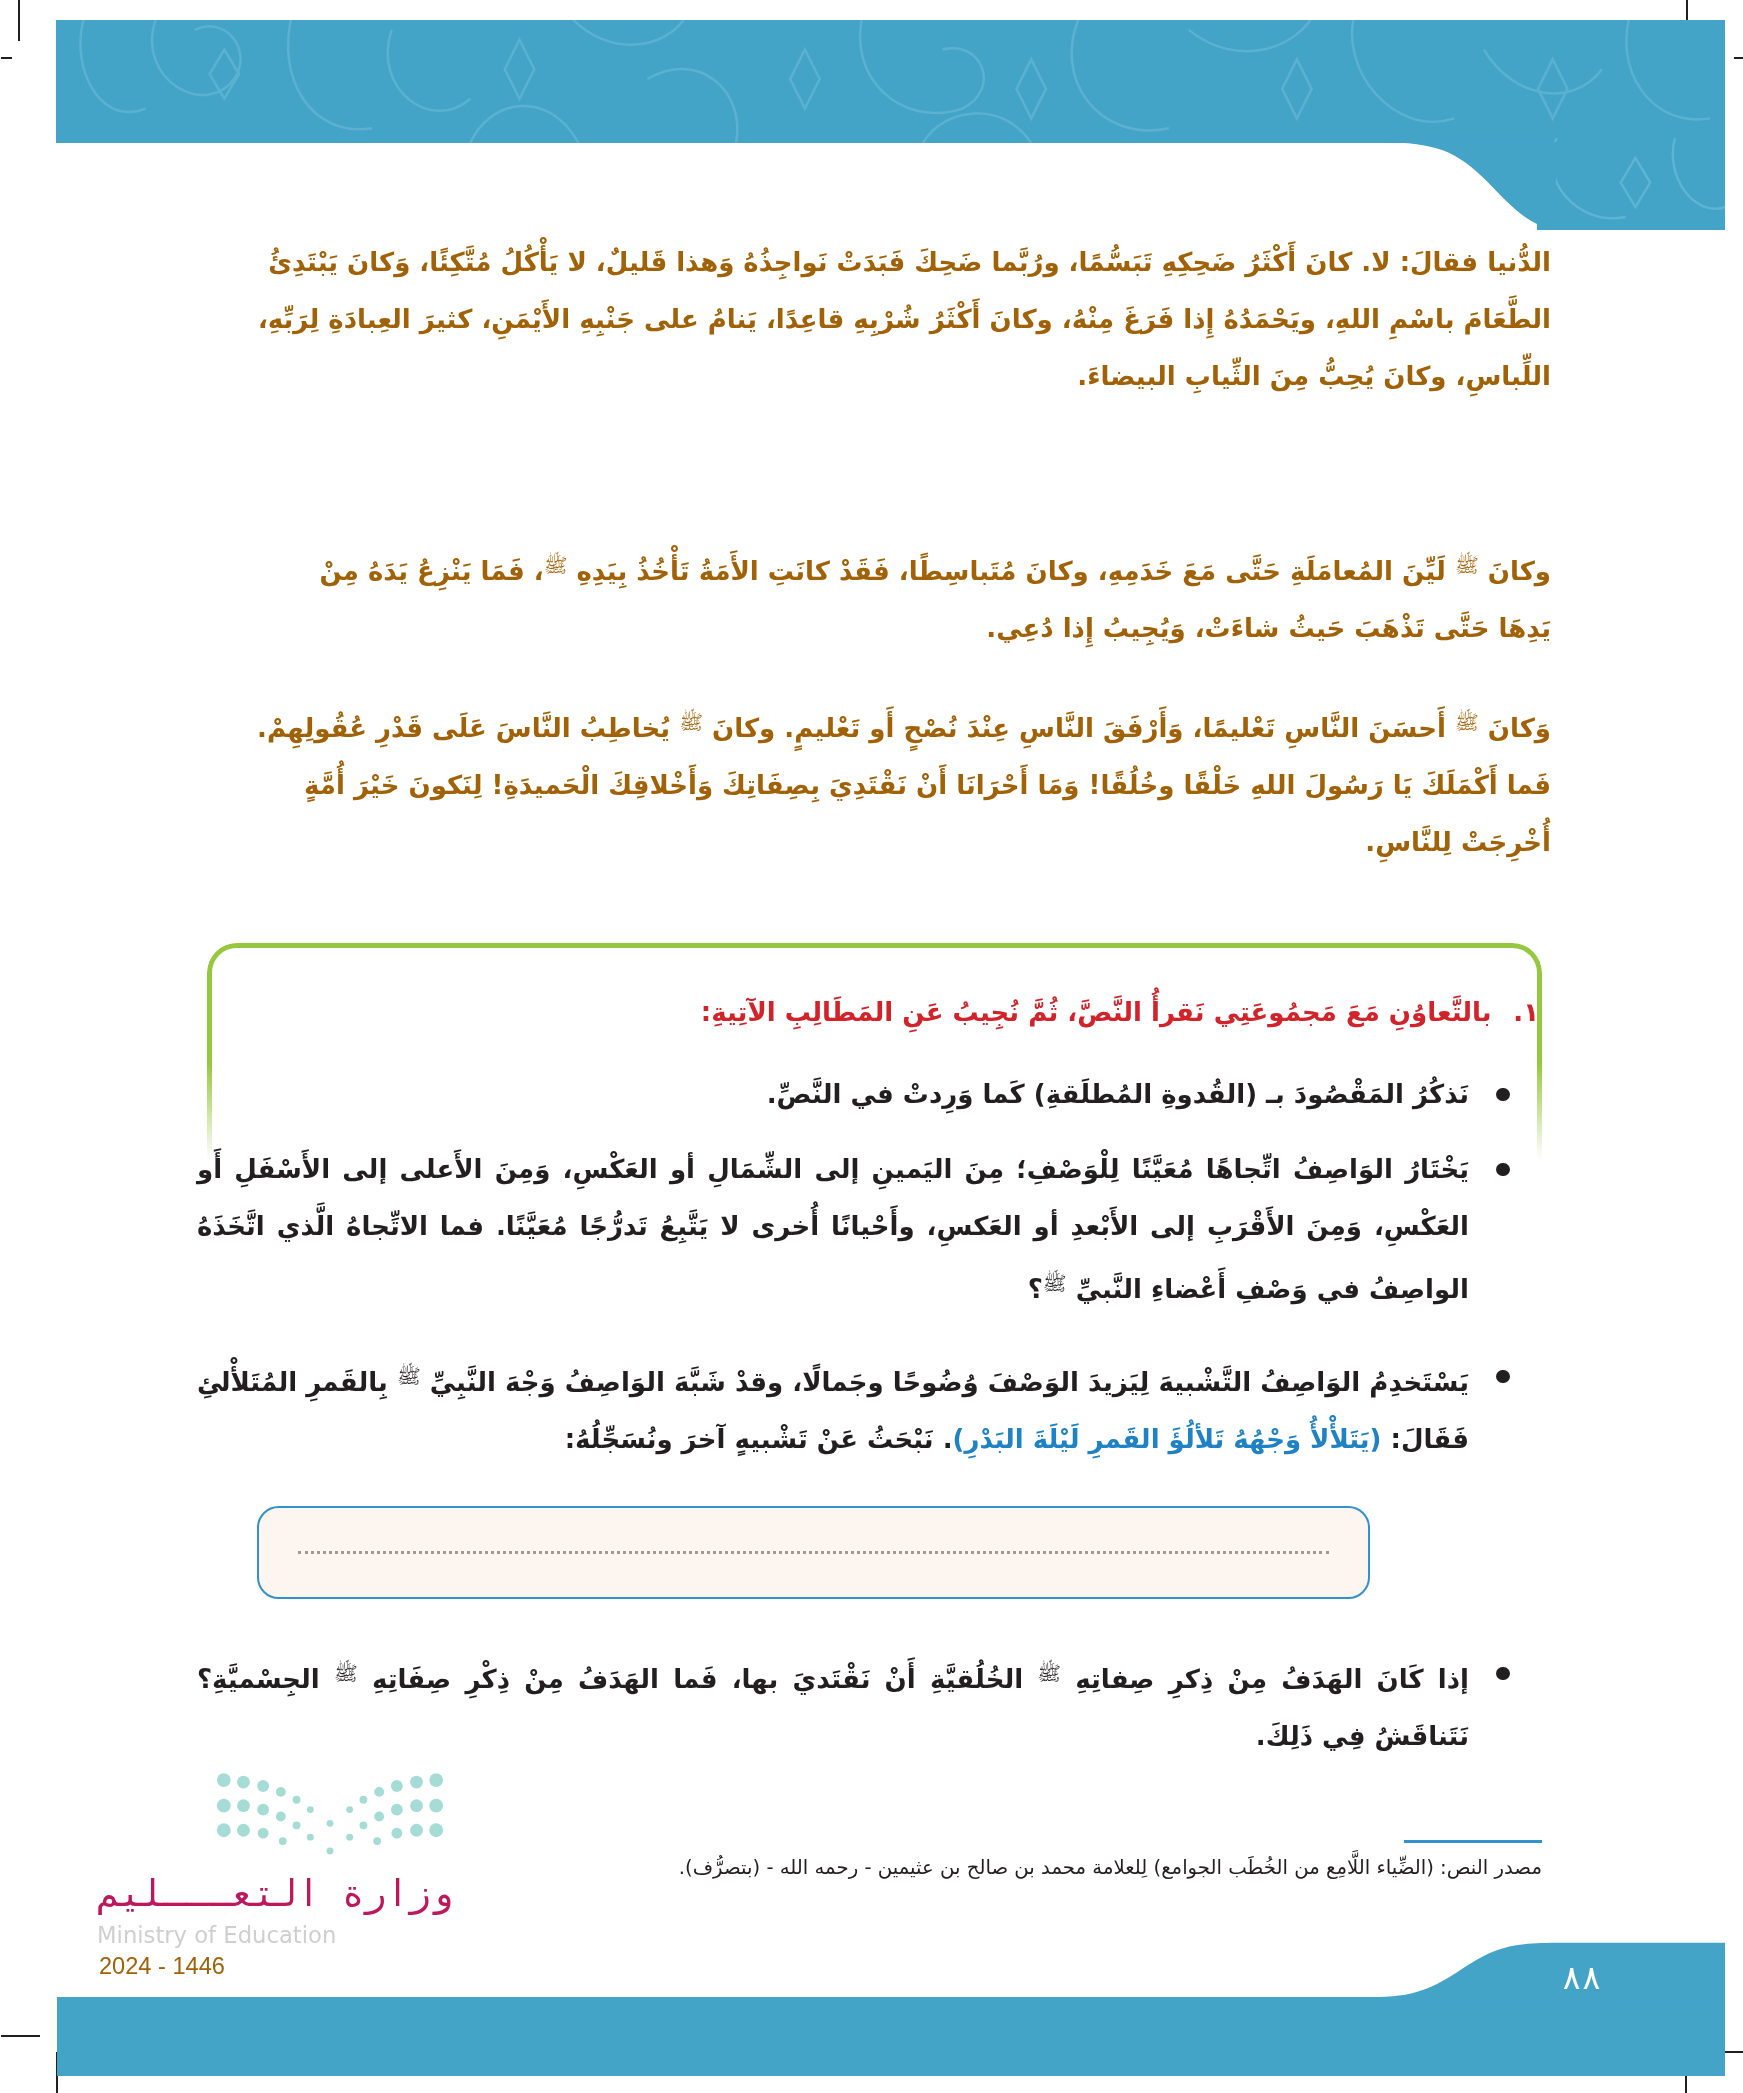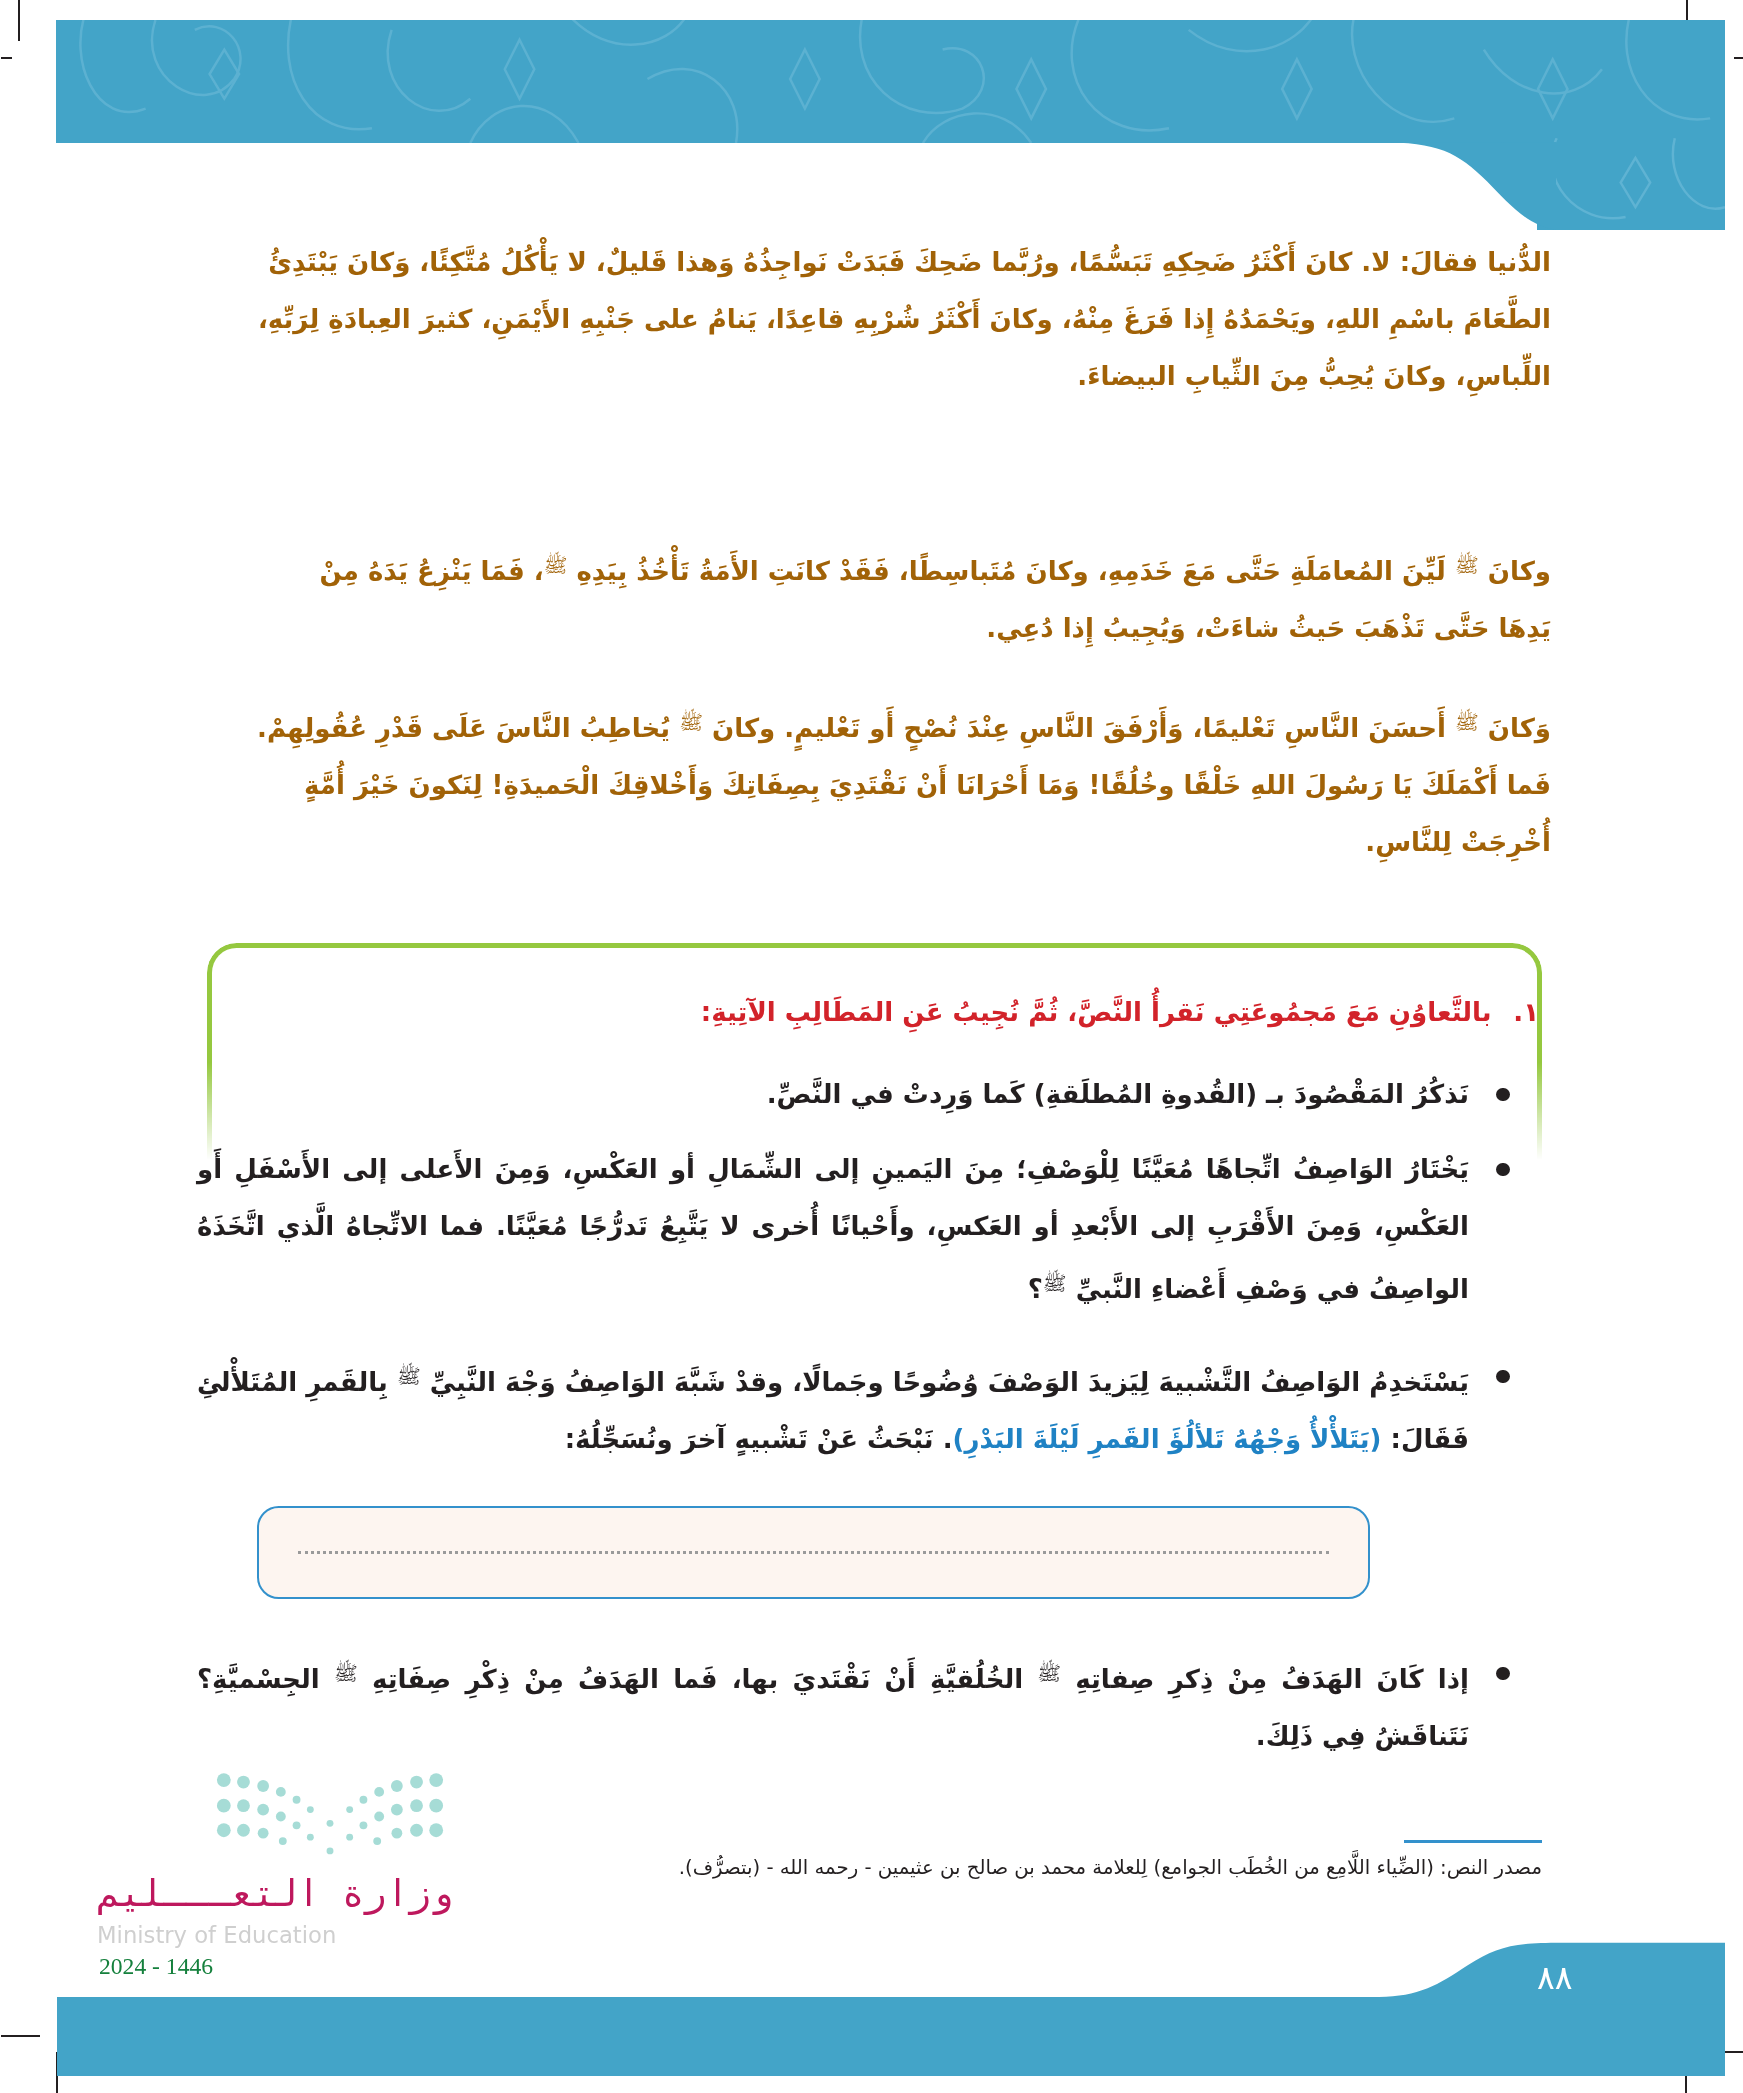--- a/index.html
+++ b/index.html
@@ -75,32 +75,32 @@
   .logo-dots { position: absolute; left: 212px; top: 1768px; }
   .logo-ar {
     position: absolute; left: 97px; top: 1872px; font-size: 37px; color: #be185d;
     direction: rtl; font-family: Liberation Mono, monospace; letter-spacing: 2px;
   }
   .logo-en {
     position: absolute; left: 97px; top: 1922px; font-size: 22.7px; color: #cfcfcf;
     font-family: "DejaVu Sans", sans-serif; direction: ltr;
   }
   .logo-year {
-    position: absolute; left: 99px; top: 1953px; font-size: 23.6px; color: #15803d;
-    font-family: Liberation Serif, serif; direction: ltr;
+    position: absolute; left: 99px; top: 1953px; font-size: 23.6px; color: #a16207;
+    font-family: Liberation Sans, sans-serif; direction: ltr;
   }
 
   
   .bottom-band {
     position: absolute; left: 57px; top: 1997px; width: 1668px; height: 79px; background: #43a4c8;
   }
   .page-tab { position: absolute; left: 1379px; top: 1906px; }
   .page-num {
-    position: absolute; left: 1537px; top: 1958px; width: 89px; text-align: left;
-    font-size: 33px; color: #ffffff; font-family: Liberation Sans, sans-serif;
+    position: absolute; left: 1537px; top: 1958px; width: 89px; text-align: center;
+    font-size: 33px; color: #ffffff; font-family: Liberation Mono, monospace;
   }
 </style>
 </head>
 <body>
 
 <div class="crop" style="left:17.7px;top:0;width:2px;height:41px;"></div>
 <div class="crop" style="left:0;top:57px;width:11.8px;height:2px;"></div>
 <div class="crop" style="left:1686px;top:0;width:2px;height:41px;"></div>
 <div class="crop" style="left:1734px;top:57px;width:9.9px;height:2px;"></div>
 <div class="crop" style="left:0;top:2035px;width:40px;height:2px;"></div>

